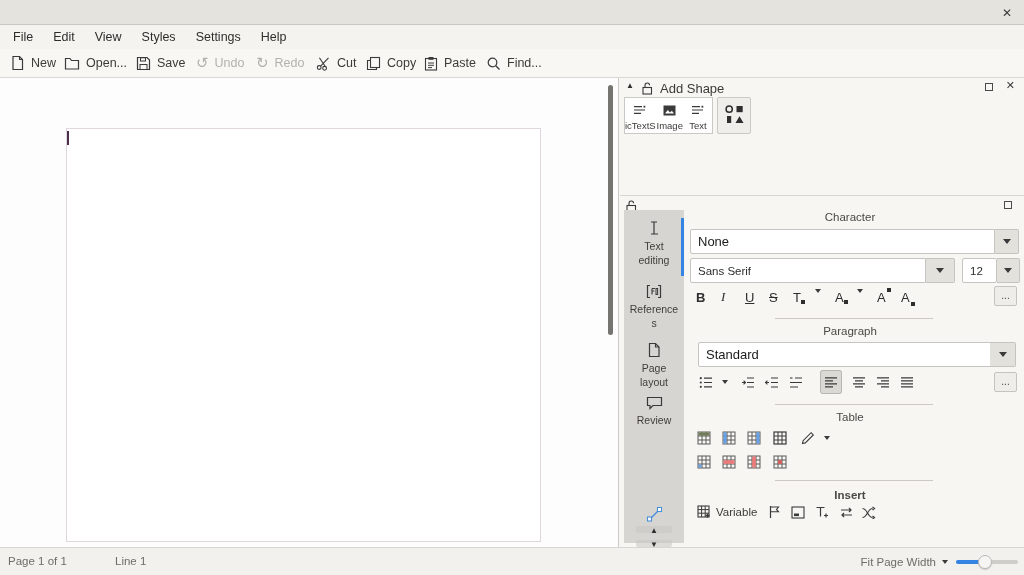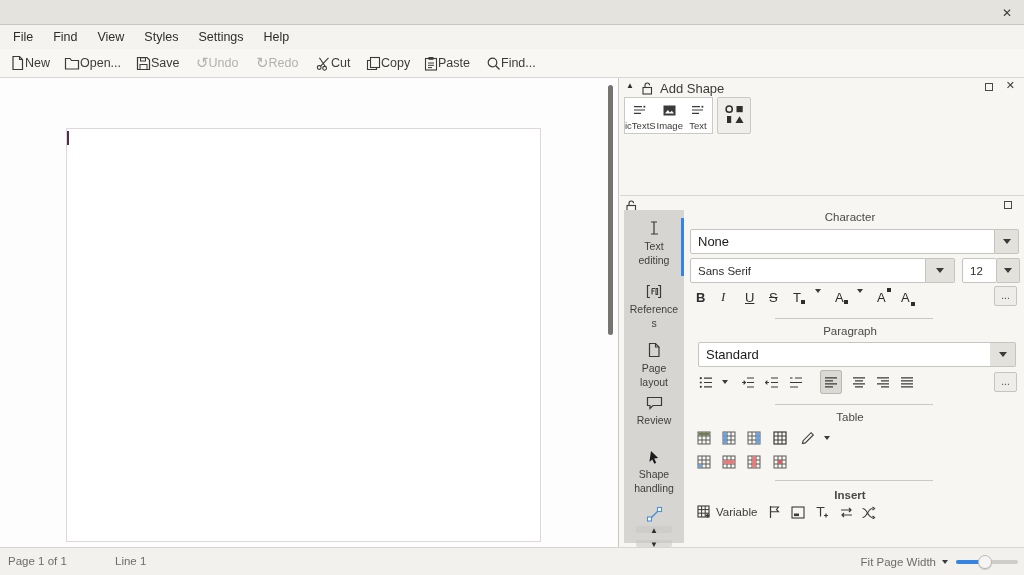--- a/index.html
+++ b/index.html
@@ -11,21 +11,21 @@
   .titlebar { position:absolute; top:0; left:0; right:0; height:25px; background:#e5e3de; border-bottom:1px solid #c9c7c3; }
   .win-close { position:absolute; right:8px; top:4px; width:18px; height:18px; border:none; background:transparent;
                font-size:12px; color:#3a3a3a; cursor:pointer; line-height:18px; text-align:center; }
 
   
   .menubar { position:absolute; top:25px; left:0; right:0; height:24px; background:#f4f3f0; display:flex; align-items:center; padding-left:3px; }
   .menu-item { font-size:12.5px; color:#2f2e2b; padding:4px 10px; background:transparent; border:none; cursor:pointer; }
 
   
   .toolbar { position:absolute; top:49px; left:0; right:0; height:29px; background:#f8f7f4; border-bottom:1px solid #dad8d4; }
-  .tb-btn { position:absolute; top:0; height:28px; display:flex; align-items:center; border:none; background:transparent;
+  .tb-btn { position:absolute; top:0; height:28px; display:flex; align-items:center; gap:6px; border:none; background:transparent;
             font-size:12.5px; color:#3c3b38; cursor:pointer; }
   .tb-btn svg { display:block; }
   .tb-btn.disabled { color:#b3b1ad; }
   .tb-glyph { font-family:"DejaVu Sans",sans-serif; font-size:15px; line-height:15px; }
   .tb-new{left:10px}.tb-open{left:64px}.tb-save{left:136px}.tb-undo{left:196px}.tb-redo{left:256px}
   .tb-cut{left:316px}.tb-copy{left:366px}.tb-paste{left:424px}.tb-find{left:486px}
 
   
   .document { position:absolute; top:78px; left:0; width:619px; height:469px; background:#fdfdfd; border-right:1px solid #ccc9c5; }
   .page { position:absolute; left:66px; top:50px; width:475px; height:414px; background:#ffffff; border:1px solid #e0d6dd; }
@@ -141,21 +141,21 @@
 <body>
 
 <div class="app">
 
   <div class="titlebar">
     <button class="win-close"><span>✕</span></button>
   </div>
 
   <div class="menubar">
     <button class="menu-item">File</button>
-    <button class="menu-item">Find</button>
+    <button class="menu-item">Edit</button>
     <button class="menu-item">View</button>
     <button class="menu-item">Styles</button>
     <button class="menu-item">Settings</button>
     <button class="menu-item">Help</button>
   </div>
 
   <div class="toolbar">
     <button class="tb-btn tb-new">
       <span>
           <svg width="15" height="16" viewBox="0 0 15 16">
@@ -314,27 +314,20 @@
                 <rect x="10" y="4.5" width="1.6" height="6" fill="none" stroke="#3a3a3a" stroke-width="1"></rect>
               </svg></span>
           <span>Reference</span>
           <span>s</span>
         </button>
         <button class="side-tab tab-4">
           <span><svg width="17" height="14" viewBox="0 0 17 14">
                 <path d="M1.5 1.5h14v8H7l-3 3v-3H1.5z" fill="none" stroke="#3a3a3a" stroke-width="1.2"></path>
               </svg></span>
           <span>Review</span>
-        </button>
-        <button class="side-tab tab-5">
-          <span><svg width="12" height="14" viewBox="0 0 12 14">
-                <path d="M3 1l7.2 7-4 .6 2 4.2-1.9 1-2-4.3L1.4 12z" fill="#1b1b1b"></path>
-              </svg></span>
-          <span>Shape</span>
-          <span>handling</span>
         </button>
         <button class="side-tab tab-line">
           <span><svg width="17" height="17" viewBox="0 0 17 17">
                 <path d="M4.5 12.5l8-8" stroke="#4a90d9" stroke-width="1.4"></path>
                 <rect x="1.5" y="11" width="4" height="4" fill="#fff" stroke="#4a90d9" stroke-width="1.1"></rect>
                 <rect x="11.5" y="1.5" width="4" height="4" fill="#fff" stroke="#4a90d9" stroke-width="1.1"></rect>
               </svg></span>
         </button>
         <span class="ghostbar gb1"></span>
         <span class="ghostbar gb2"></span>

